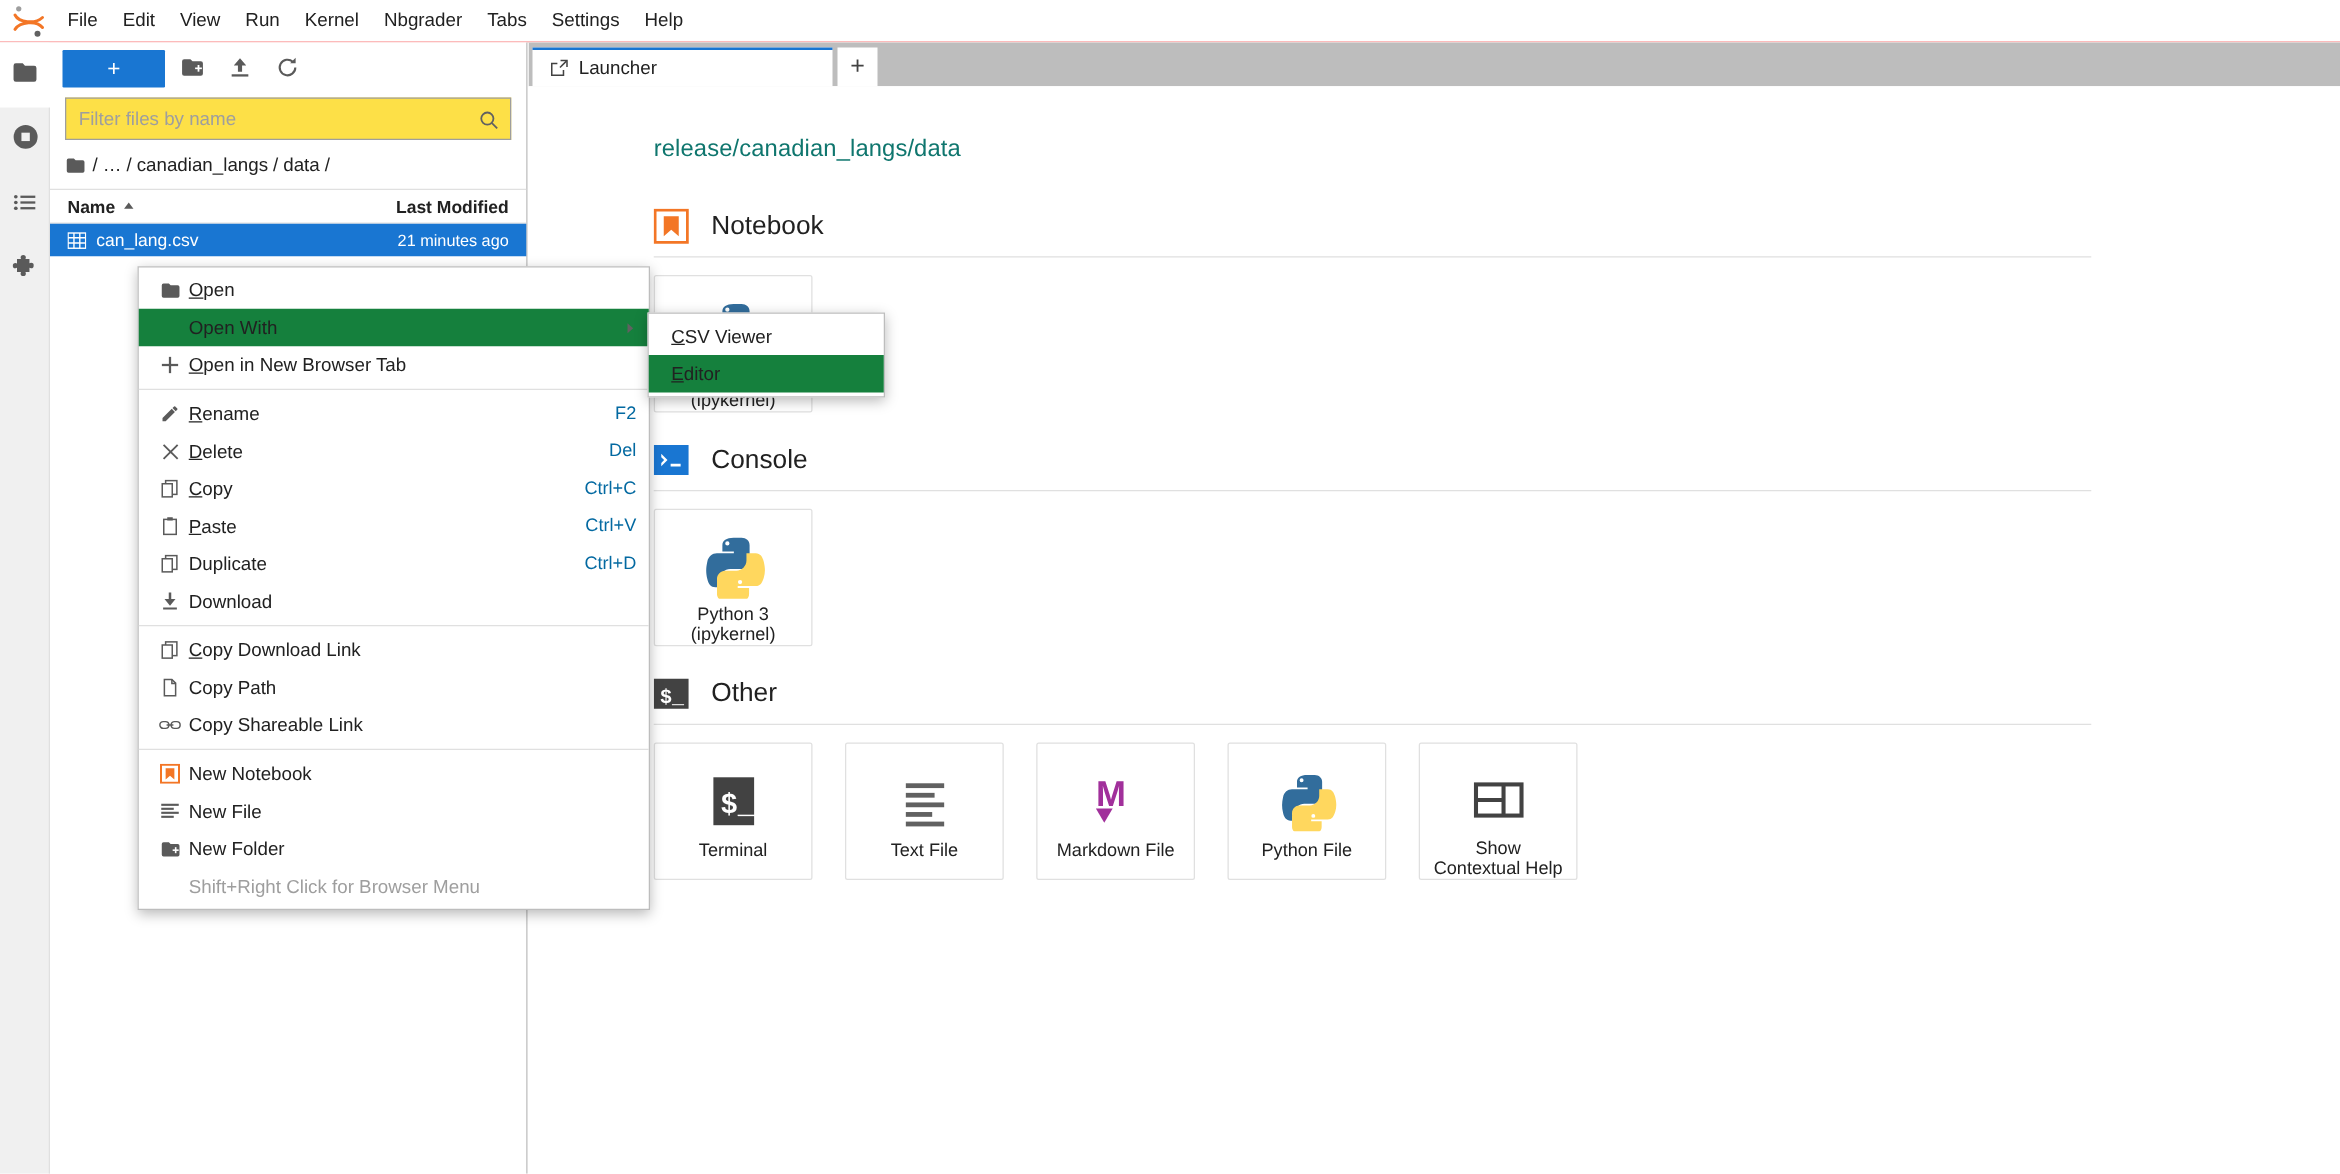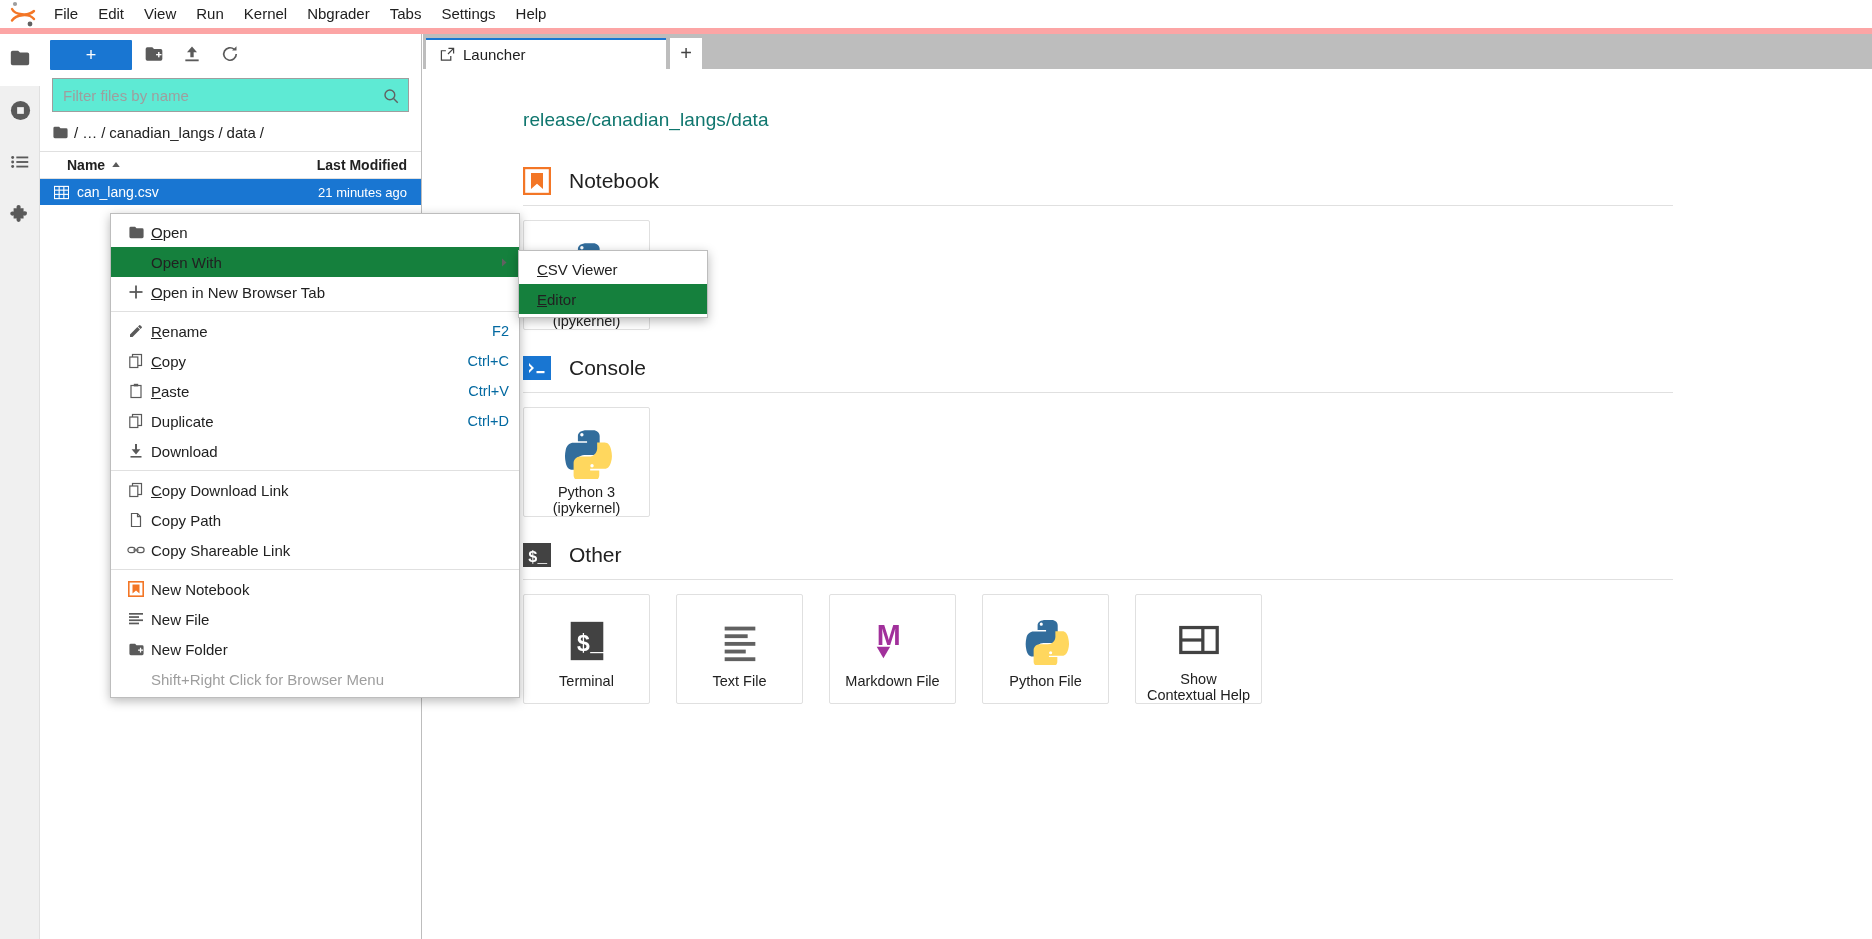--- a/index.html
+++ b/index.html
@@ -7,21 +7,21 @@
     width: 1872px; height: 939px;
     font-family: "Liberation Sans", sans-serif;
     background: #fff;
     overflow: hidden;
   }
   body { position: relative; }
 
   
   #menubar {
     position: absolute; top: 0; left: 0; width: 1872px; height: 34px;
-    background: #fff; border-bottom: 6px solid #fca5a5;
+    background: #fff; border-bottom: 1px solid #fca5a5;
     display: flex; align-items: center;
   }
   #jp-logo { width: 44px; height: 34px; position: relative; flex: 0 0 44px; }
   #jp-logo svg { position: absolute; top: 3px; left: 10px; }
   .menu-item {
     font-size: 15px; color: #212121; padding: 5px 10px;
     cursor: pointer; line-height: 18px; white-space: nowrap;
   }
 
   
@@ -52,21 +52,21 @@
     display: flex; align-items: center; justify-content: center;
     border-radius: 1px;
   }
   .tb-icon-btn {
     width: 32px; height: 30px; display: flex; align-items: center; justify-content: center;
     cursor: pointer; background: transparent; border: none;
   }
 
   #filter-row { padding: 2px 12px 8px 12px; }
   #filter-box {
-    position: relative; height: 34px; border: 1px solid #9e9e9e; background: #5eead4;
+    position: relative; height: 34px; border: 1px solid #9e9e9e; background: #fde047;
     display: flex; align-items: flex-end;
   }
   #filter-input {
     border: none; outline: none; width: 100%; height: 100%;
     padding: 0 34px 0 10px; font-size: 15px; color: #616161;
     font-family: "Liberation Sans", sans-serif; background: transparent;
   }
   #filter-input::placeholder { color: #9e9e9e; }
   #filter-search-icon { position: absolute; right: 8px; top: 8px; }
 
@@ -74,21 +74,21 @@
     display: flex; align-items: center; gap: 0px; padding: 4px 12px 10px 12px;
     font-size: 15px; color: #212121;
   }
   #breadcrumb .crumb { cursor: pointer; padding: 0 3px; white-space: nowrap; }
   #breadcrumb .sep { color: #212121; padding: 0 1px; }
 
   #fb-header {
     display: flex; border-top: 1px solid #e0e0e0; border-bottom: 1px solid #e0e0e0;
     height: 28px; align-items: center; font-size: 14px; font-weight: bold; color: #212121;
   }
-  #fb-header .col-name { flex: 1; padding-left: 27px; display: flex; align-items: center; gap: 6px; cursor: pointer;}
+  #fb-header .col-name { flex: 1; padding-left: 14px; display: flex; align-items: center; gap: 6px; cursor: pointer;}
   #fb-header .col-mod { width: 130px; padding-right: 14px; text-align: right; cursor: pointer;}
 
   .fb-row {
     display: flex; height: 26px; align-items: center; font-size: 14px;
     background: #1976d2; color: #fff; cursor: pointer;
   }
   .fb-row .fr-name { flex: 1; padding-left: 14px; display: flex; align-items: center; gap: 8px;}
   .fb-row .fr-mod { width: 130px; padding-right: 14px; text-align: right; font-size: 13px;}
 
   
@@ -492,20 +492,30 @@
   <div class="ctx-item">
     <span class="ctx-ic">
       <svg width="16" height="16" viewBox="0 0 24 24">
           <path fill="#5a5a5a" d="M3 17.2V21h3.8L17.9 9.9l-3.8-3.8L3 17.2zM20.7 7.1a1 1 0 0 0 0-1.4l-2.4-2.4a1 1 0 0 0-1.4 0l-1.9 1.9 3.8 3.8 1.9-1.9z"></path>
         </svg>
     </span>
     <span class="ctx-label"><u>R</u><span>ename</span></span>
     <span class="ctx-short">F2</span>
   </div>
 
+  <div class="ctx-item">
+    <span class="ctx-ic">
+      <svg width="15" height="15" viewBox="0 0 16 16">
+          <line x1="2" y1="2" x2="14" y2="14" stroke="#5a5a5a" stroke-width="1.6"></line>
+          <line x1="14" y1="2" x2="2" y2="14" stroke="#5a5a5a" stroke-width="1.6"></line>
+        </svg>
+    </span>
+    <span class="ctx-label"><u>D</u><span>elete</span></span>
+    <span class="ctx-short">Del</span>
+  </div>
 
 
   <div class="ctx-item">
     <span class="ctx-ic">
       <svg width="16" height="16" viewBox="0 0 16 16">
           <rect x="4.5" y="1.5" width="9" height="11" fill="none" stroke="#5a5a5a" stroke-width="1.2"></rect>
           <rect x="1.8" y="4" width="8" height="10.5" fill="#fff" stroke="#5a5a5a" stroke-width="1.2"></rect>
         </svg>
     </span>
     <span class="ctx-label"><u>C</u><span>opy</span></span>

